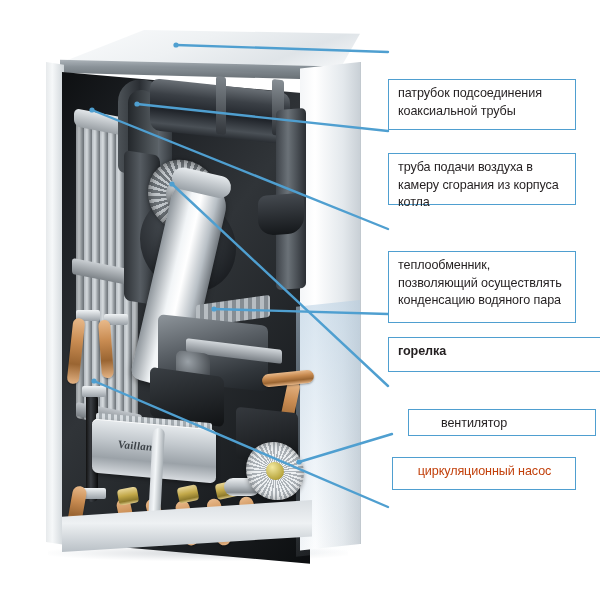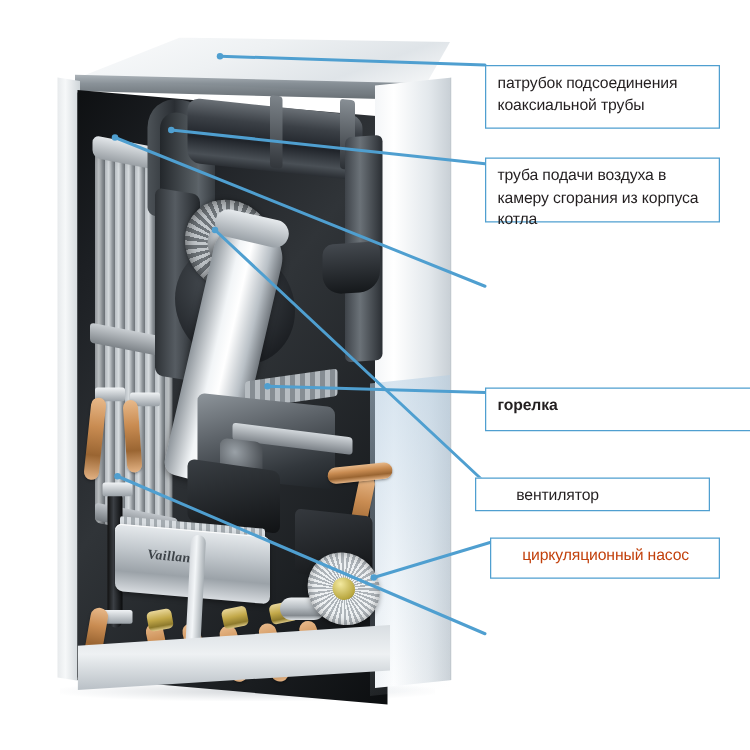--- a/index.html
+++ b/index.html
@@ -295,20 +295,21 @@
   .callout{
     position:absolute;
     box-sizing:border-box;
     border:1.5px solid #4f9fd0;
     background:#ffffff;
     color:#231f20;
     font-size:12.6px;
     line-height:17.5px;
     padding:5px 8px 5px 9px;
     letter-spacing:-.1px;
+    margin-top:27px;
   }
   .leader{position:absolute;left:0;top:0;width:600px;height:600px;pointer-events:none;}
 </style>
 </head>
 <body>
 
 <div id="stage">
 
   <div id="boiler">
     <div class="b-shadow"></div>
@@ -400,17 +401,18 @@
       <polyline points="172,184 388,386" fill="none" stroke="#4f9fd0" stroke-width="2.4" stroke-linecap="round"></polyline>
       <circle cx="172" cy="184" r="2.6" fill="#4f9fd0"></circle>
       <polyline points="299,462 392,434" fill="none" stroke="#4f9fd0" stroke-width="2.4" stroke-linecap="round"></polyline>
       <circle cx="299" cy="462" r="2.6" fill="#4f9fd0"></circle>
       <polyline points="94,381 388,507" fill="none" stroke="#4f9fd0" stroke-width="2.4" stroke-linecap="round"></polyline>
       <circle cx="94" cy="381" r="2.6" fill="#4f9fd0"></circle>
     </svg>
 
   <div class="callout" id="c0" style="left: 388px; top: 52px; width: 188px; height: 51px; border-color: rgb(79, 159, 208); color: rgb(35, 31, 32);">патрубок подсоединения коаксиальной трубы</div>
   <div class="callout" id="c1" style="left: 388px; top: 126px; width: 188px; height: 52px; border-color: rgb(79, 159, 208); color: rgb(35, 31, 32);">труба подачи воздуха в камеру сгорания из корпуса котла</div>
+  <div class="callout" id="c2" style="left: 388px; top: 224px; width: 188px; height: 72px; border-color: rgb(79, 159, 208); color: rgb(35, 31, 32);">теплообменник, позволяющий осуществлять конденсацию водяного пара</div>
   <div class="callout" id="c3" style="left: 388px; top: 310px; width: 224px; height: 35px; border-color: rgb(79, 159, 208); color: rgb(35, 31, 32); font-weight: bold;">горелка</div>
-  <div class="callout" id="c4" style="left: 380px; top: 382px; width: 188px; height: 27px; border-color: rgb(79, 159, 208); color: rgb(35, 31, 32); padding-left: 32px;">вентилятор</div>
+  <div class="callout" id="c4" style="left: 408px; top: 382px; width: 188px; height: 27px; border-color: rgb(79, 159, 208); color: rgb(35, 31, 32); padding-left: 32px;">вентилятор</div>
   <div class="callout" id="c5" style="left: 392px; top: 430px; width: 184px; height: 33px; border-color: rgb(79, 159, 208); color: #c2410c; text-align: center;">циркуляционный насос</div>
 
 </div>
 
 </body></html>

